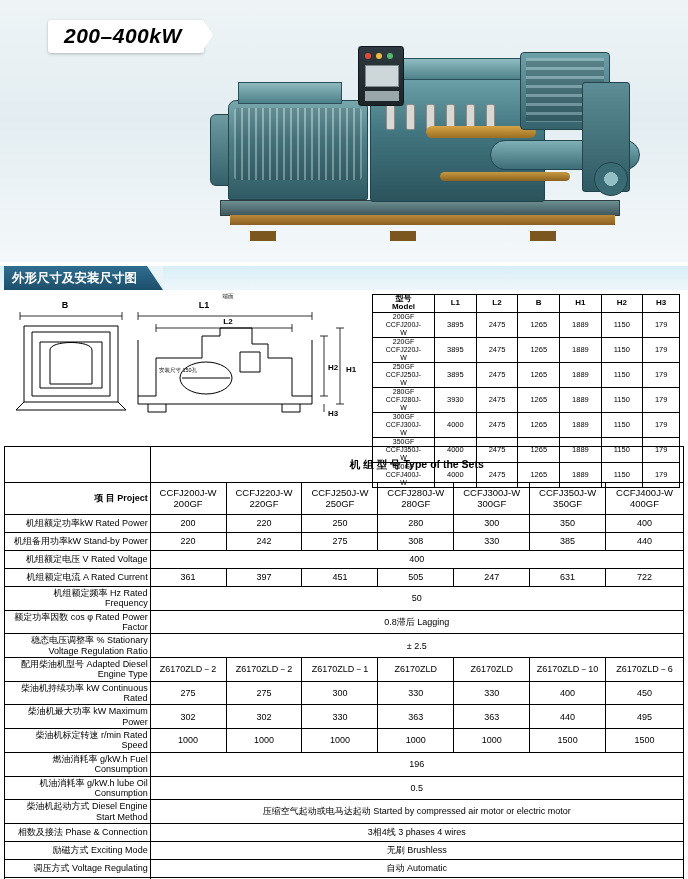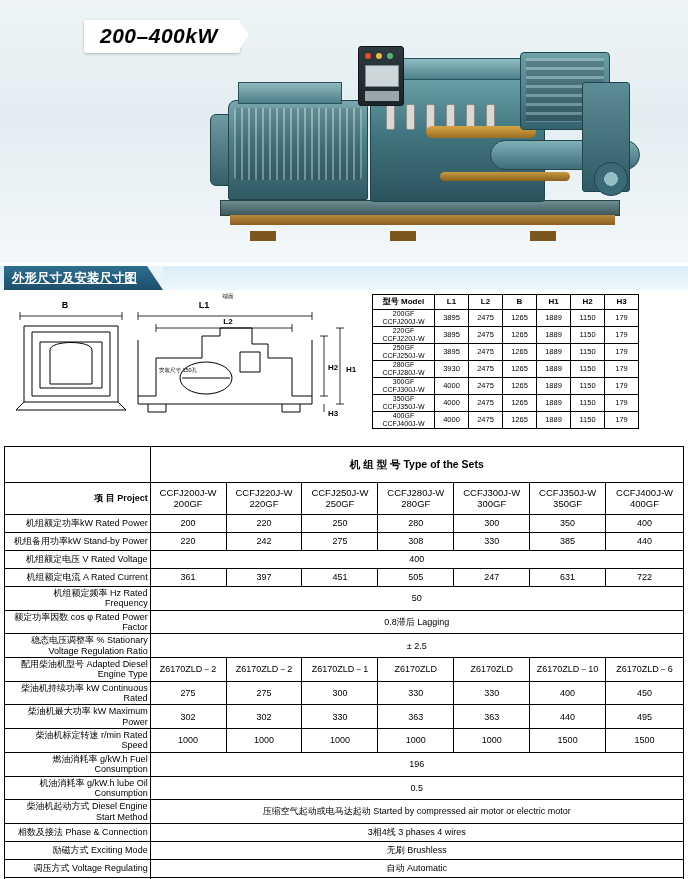--- a/index.html
+++ b/index.html
@@ -24,21 +24,20 @@
     position: absolute; left: 48px; top: 20px;
     padding: 4px 22px 5px 16px;
     background: #ffffff;
     border-radius: 3px;
     box-shadow: 0 1px 3px rgba(0,0,0,.25);
     font-style: italic;
     font-weight: bold;
     font-size: 21px;
     letter-spacing: .5px;
     z-index: 5;
-    margin-left: 36px;
   }
   .hero-badge::after {
     content: "";
     position: absolute; right: -9px; top: 0;
     border-left: 10px solid #fff;
     border-top: 15px solid transparent;
     border-bottom: 15px solid transparent;
   }
 
   
@@ -142,42 +141,42 @@
     position: relative;
     margin: 4px 0 0 0;
     width: 688px; height: 24px;
     background: linear-gradient(180deg,#d9eef6,#eef7fb);
   }
   .section-bar .tab {
     position: absolute; left: 4px; top: 0;
     height: 24px; line-height: 24px;
     padding: 0 26px 0 8px;
     background: linear-gradient(180deg,#2f6d8f,#1d4f6b);
-    color: #fff; font-size: 12.5px; font-weight: bold; text-decoration: underline;
+    color: #fff; font-size: 12.5px; font-weight: bold;
   }
   .section-bar .tab::after {
     content: ""; position: absolute; right: 0; top: 0;
     border-left: 16px solid transparent;
     border-top: 24px solid #e9f4f9;
   }
 
   
   .dim-wrap { position: relative; width: 688px; height: 135px; padding-top: 4px; }
   .drawing { position: absolute; left: 6px; top: 2px; width: 356px; height: 130px; }
   .drawing svg { display: block; }
 
   .dim-table {
     position: absolute; left: 372px; top: 4px;
     border-collapse: collapse;
     font-size: 7.5px;
   }
   .dim-table th, .dim-table td {
     border: 1px solid #000;
     text-align: center;
-    padding: 0 0;
+    padding: 0 12px;
     height: 13px;
     line-height: 1.05;
   }
   .dim-table th { font-weight: bold; font-size: 8px; height: 15px; }
   .dim-table td.model { text-align: center; width: 62px; font-size: 7px; }
   .dim-table td.model span { display: block; line-height: 8px; }
   .dim-table col.c1 { width: 62px; }
   .dim-table col.cd { width: 34px; }
 
   

